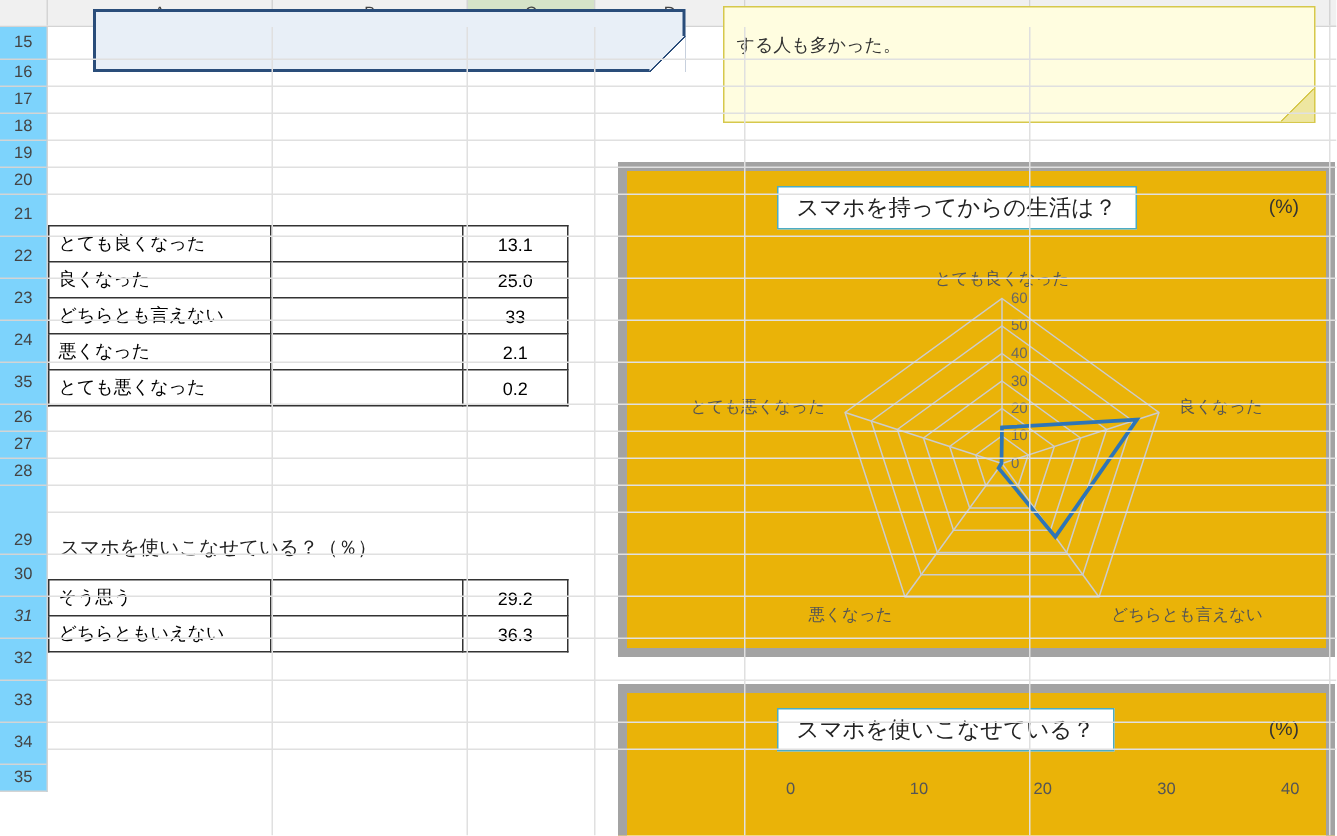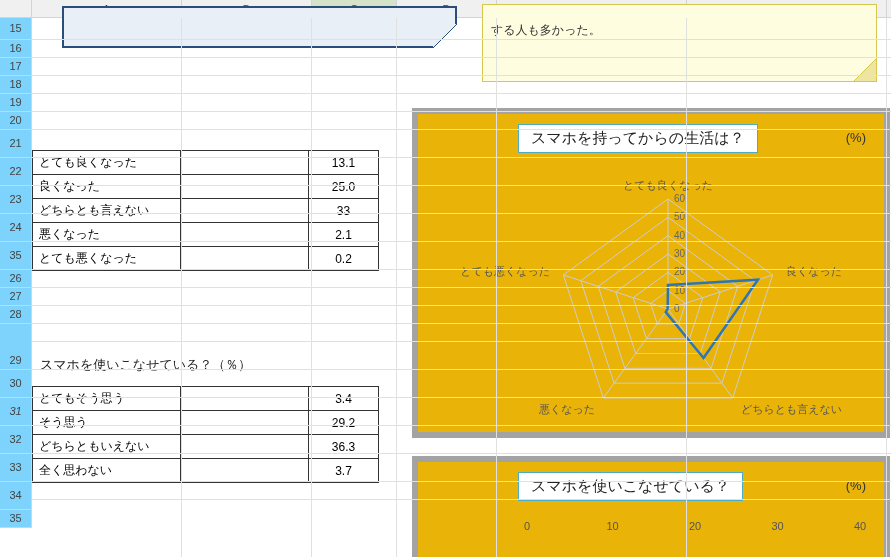--- a/index.html
+++ b/index.html
@@ -212,38 +212,28 @@
           <td class="valcell" style="width: 70px;">0.2</td>
         </tr>
       </tbody>
   </table>
 
   <div class="table-title" style="left:8px; top:338px;">スマホを使いこなせている？（％）</div>
 
   <table class="data-table" style="left:0; top:368px;">
     <tbody id="t2body">
         <tr>
-          <td style="width: 148px;">とてもそう思う</td>
-          <td style="width: 128px;"></td>
-          <td class="valcell" style="width: 70px;">3.4</td>
-        </tr>
-        <tr>
           <td style="width: 148px;">そう思う</td>
           <td style="width: 128px;"></td>
           <td class="valcell" style="width: 70px;">29.2</td>
         </tr>
         <tr>
           <td style="width: 148px;">どちらともいえない</td>
           <td style="width: 128px;"></td>
           <td class="valcell" style="width: 70px;">36.3</td>
-        </tr>
-        <tr>
-          <td style="width: 148px;">全く思わない</td>
-          <td style="width: 128px;"></td>
-          <td class="valcell" style="width: 70px;">3.7</td>
         </tr>
       </tbody>
   </table>
 
   <div class="chart-panel" style="left:380px; top:90px; width:478px; height:330px;">
     <div class="chart-title-box" style="left:100px; top:10px;">スマホを持ってからの生活は？</div>
     <div class="chart-unit" style="right:18px; top:16px;">(%)</div>
     <svg id="radar-svg" width="478" height="330" style="position:absolute;top:0;left:0;">
         <polygon points="250,176.66666666666666 267.4360361320778,189.3346884364593 260.7760629586953,209.83197823020737 239.22393704130465,209.83197823020737 232.56396386792218,189.3346884364593" fill="none" stroke="#ccc" stroke-width="1"></polygon>
         <polygon points="250,158.33333333333334 284.87207226415563,183.6693768729186 271.5521259173907,224.66395646041474 228.44787408260933,224.66395646041474 215.12792773584437,183.6693768729186" fill="none" stroke="#ccc" stroke-width="1"></polygon>

